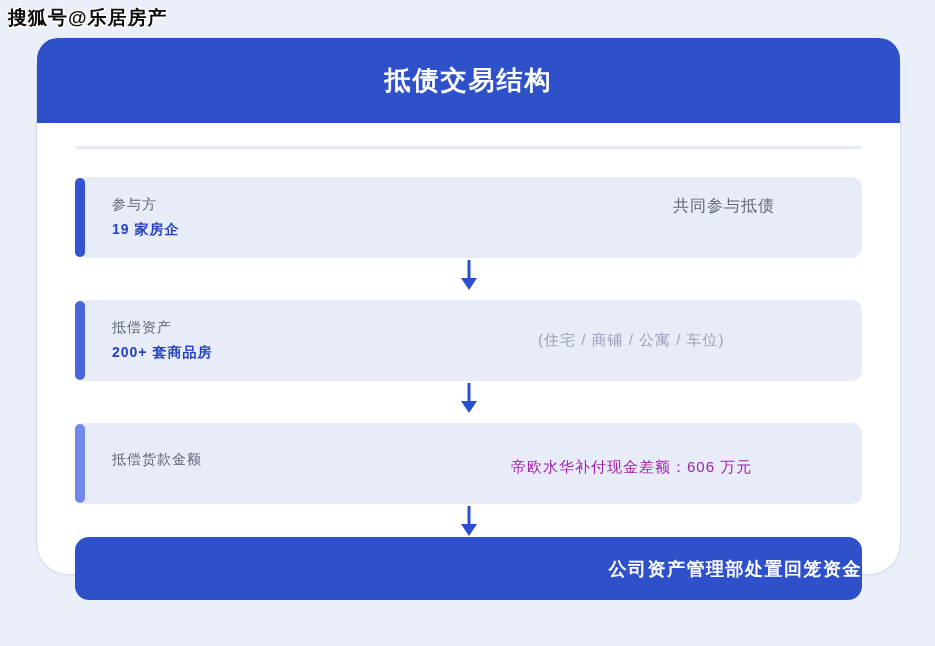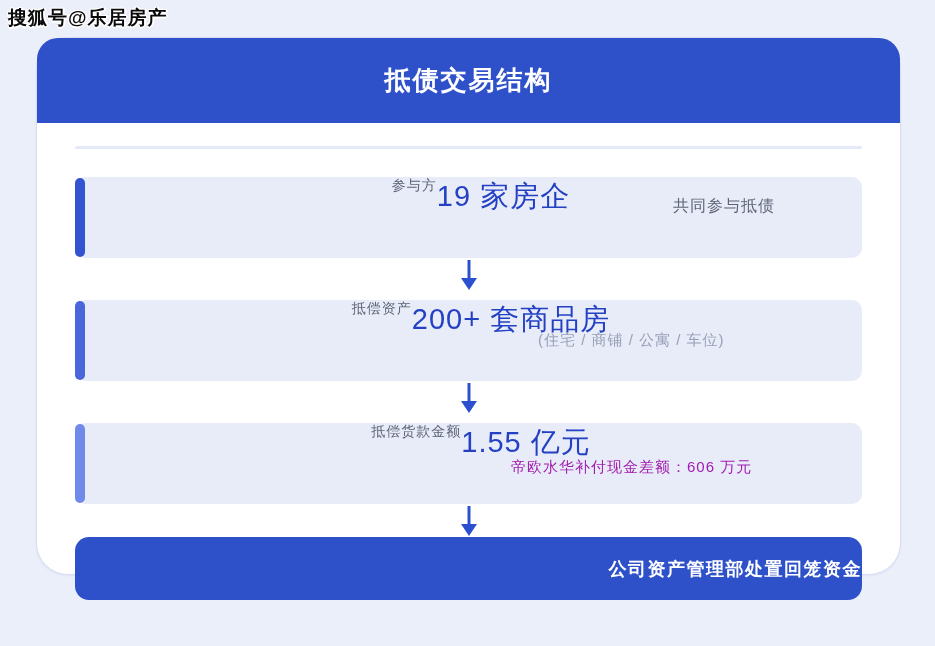--- a/index.html
+++ b/index.html
@@ -53,43 +53,43 @@
     background: #e5eaf8;
     border-radius: 2px;
   }
   .step {
     position: relative;
     margin-top: 28px;
     height: 81px;
     background: #e8ecf9;
     border-radius: 10px;
     display: flex;
-    flex-direction: row;
+    flex-direction: column;
     justify-content: center;
-    padding-left: 25px;
+    padding-left: 37px;
   }
   .step-2, .step-3 { margin-top: 8px; }
   .accent {
     position: absolute;
     left: 0; top: 1px;
     width: 10px; height: 79px;
     border-radius: 8px;
   }
   .accent-1 { background: #3353d0; }
   .accent-2 { background: #4a66da; }
   .accent-3 { background: #7189ea; }
   .step-label {
     font-size: 14px;
     color: #5c6375;
     letter-spacing: 1px;
     margin-bottom: 7px;
   }
   .step-value {
-    font-size: 29px;
-    font-weight: normal;
+    font-size: 14px;
+    font-weight: bold;
     color: #2441c3;
     letter-spacing: 1px;
   }
   .step-note {
     position: absolute;
     font-size: 15px;
     letter-spacing: 1px;
     white-space: nowrap;
   }
   .note-1 { left: 598px; top: 19px; font-size: 16px; color: #5e6577; }
@@ -153,21 +153,20 @@
     <div class="arrow-gap">
       <svg width="20" height="30" viewBox="0 0 20 30">
         <line x1="10" y1="0" x2="10" y2="19" stroke="#2b50cf" stroke-width="3"></line>
         <polygon points="2,18 18,18 10,30" fill="#2b50cf"></polygon>
       </svg>
     </div>
 
     <div class="step step-3">
       <span class="accent accent-3"></span>
       <div class="step-label">抵偿货款金额</div>
-      <div class="step-value">1.55 亿元</div>
       <div class="step-note note-3">帝欧水华补付现金差额：606 万元</div>
     </div>
 
     <div class="arrow-gap last">
       <svg width="20" height="30" viewBox="0 0 20 30">
         <line x1="10" y1="0" x2="10" y2="19" stroke="#2b50cf" stroke-width="3"></line>
         <polygon points="2,18 18,18 10,30" fill="#2b50cf"></polygon>
       </svg>
     </div>
 

